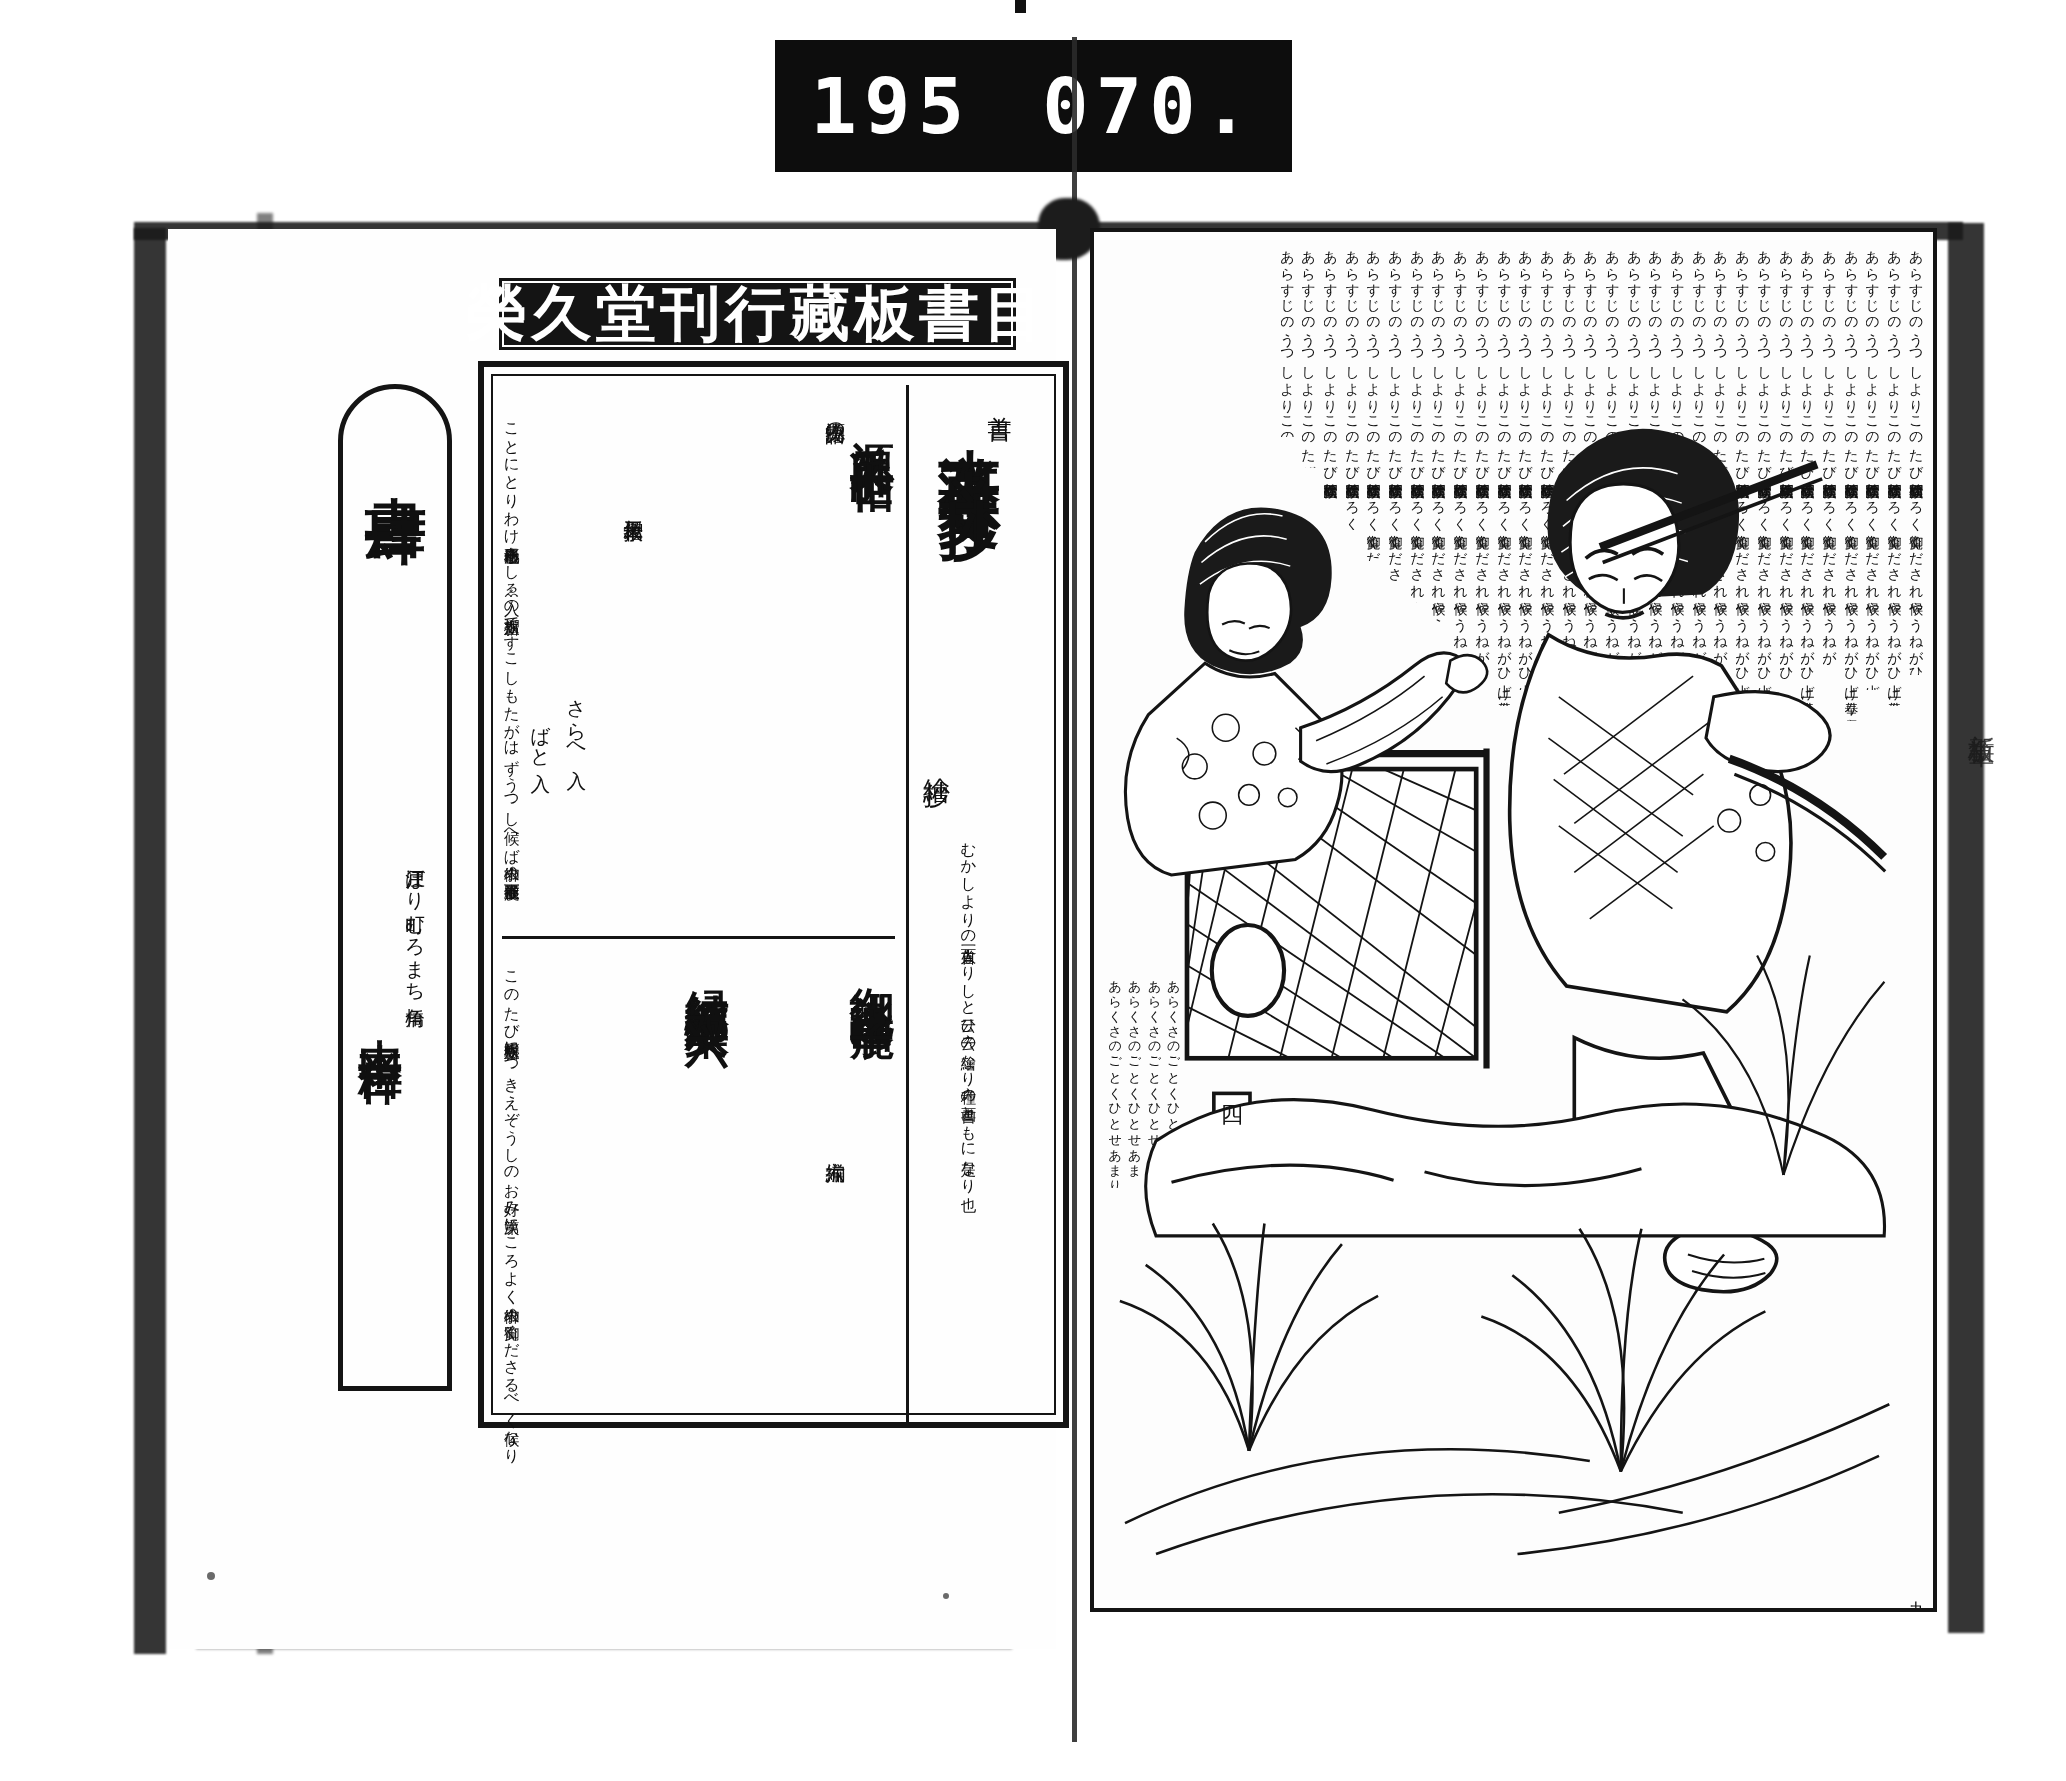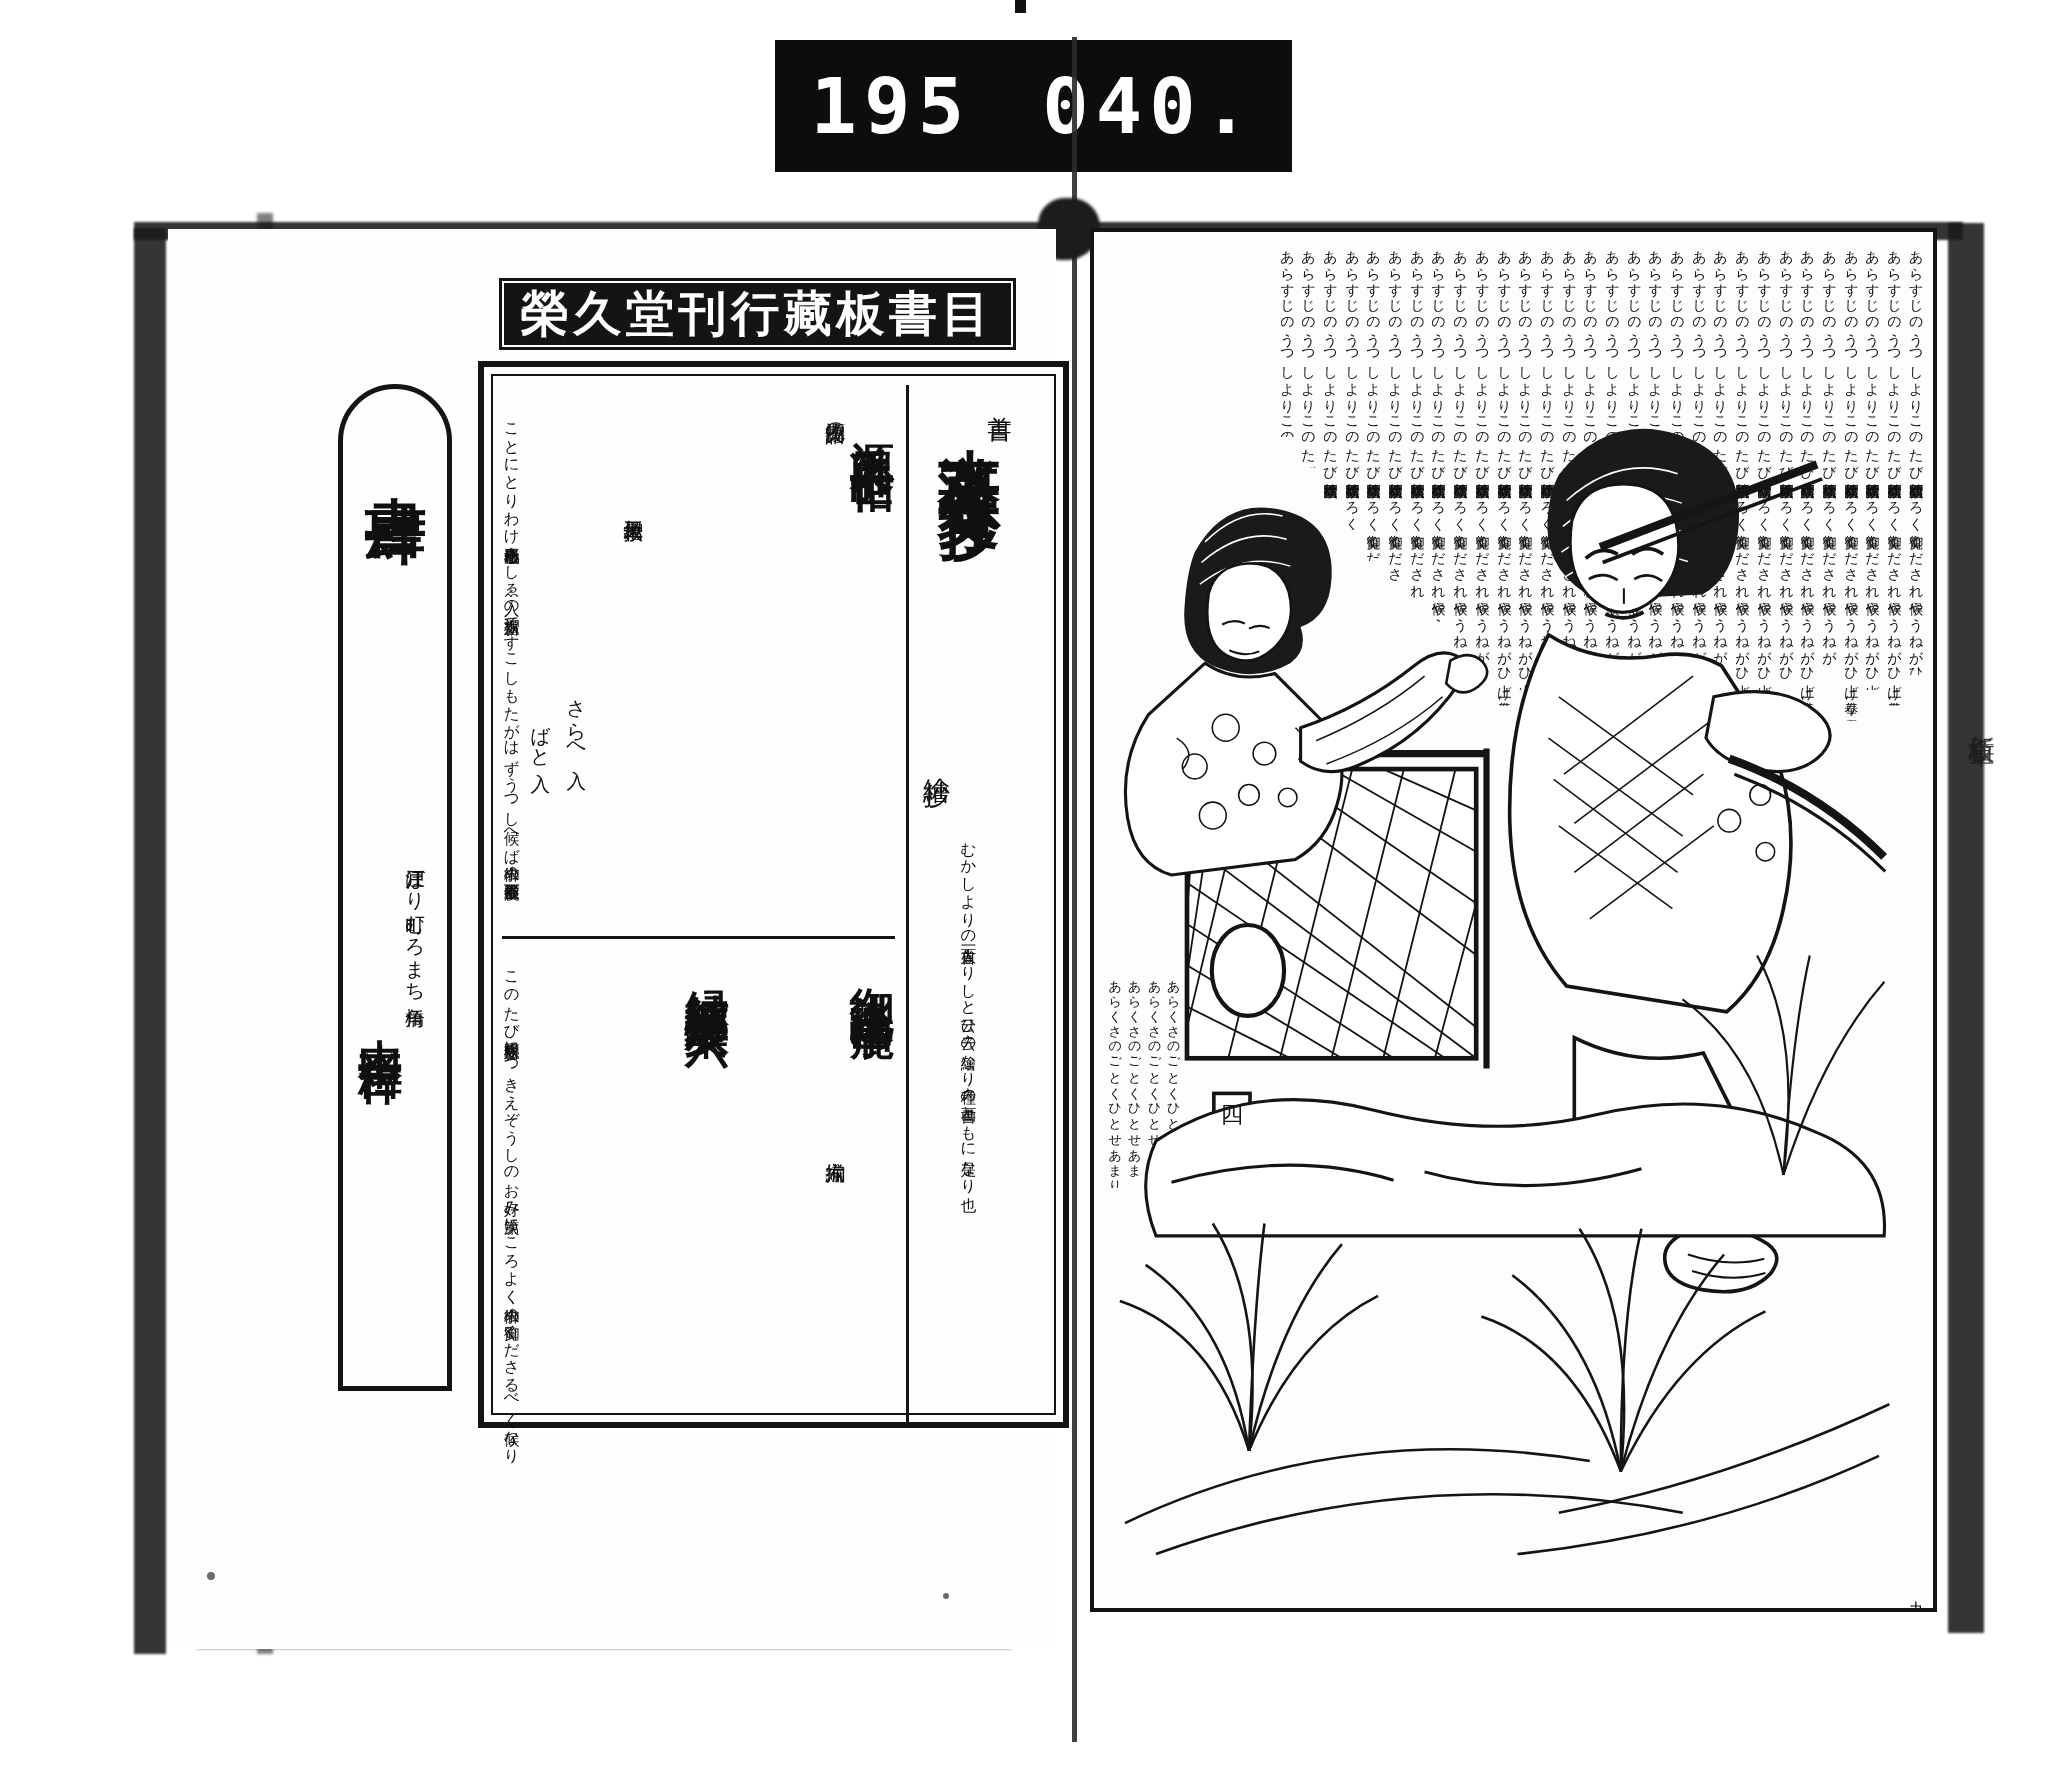--- a/index.html
+++ b/index.html
@@ -134,21 +134,21 @@
   .banner-inner {
     width: 100%; height: 100%;
     border: 2.6px solid #fff;
     box-sizing: border-box;
     display: flex;
     align-items: center;
     justify-content: center;
   }
   .banner-text {
     color: #ffffff;
-    font-size: 48px;
+    font-size: 60px;
     font-family: "DejaVu Serif", serif;
     font-weight: bold;
     letter-spacing: 4.6px;
     white-space: nowrap;
   }
 
   .adbox {
     position: absolute;
     left: 310px; top: 132px;
     width: 591px; height: 1067px;
@@ -231,21 +231,21 @@
     opacity: .7;
   }
 </style>
 </head>
 <body>
 
 <div class="top-tick"></div>
 
 <div class="frame-counter">
   <span class="digits">195</span>
-  <span class="digits">040.</span>
+  <span class="digits">070.</span>
 </div>
 
 <div class="scan-area">
 
   <div class="edge edge-left"></div>
   <div class="edge edge-left2"></div>
   <div class="edge edge-top"></div>
   <div class="edge edge-right"></div>
   <div class="edge edge-right2"></div>
   <div class="edge edge-bottom-l"></div>

